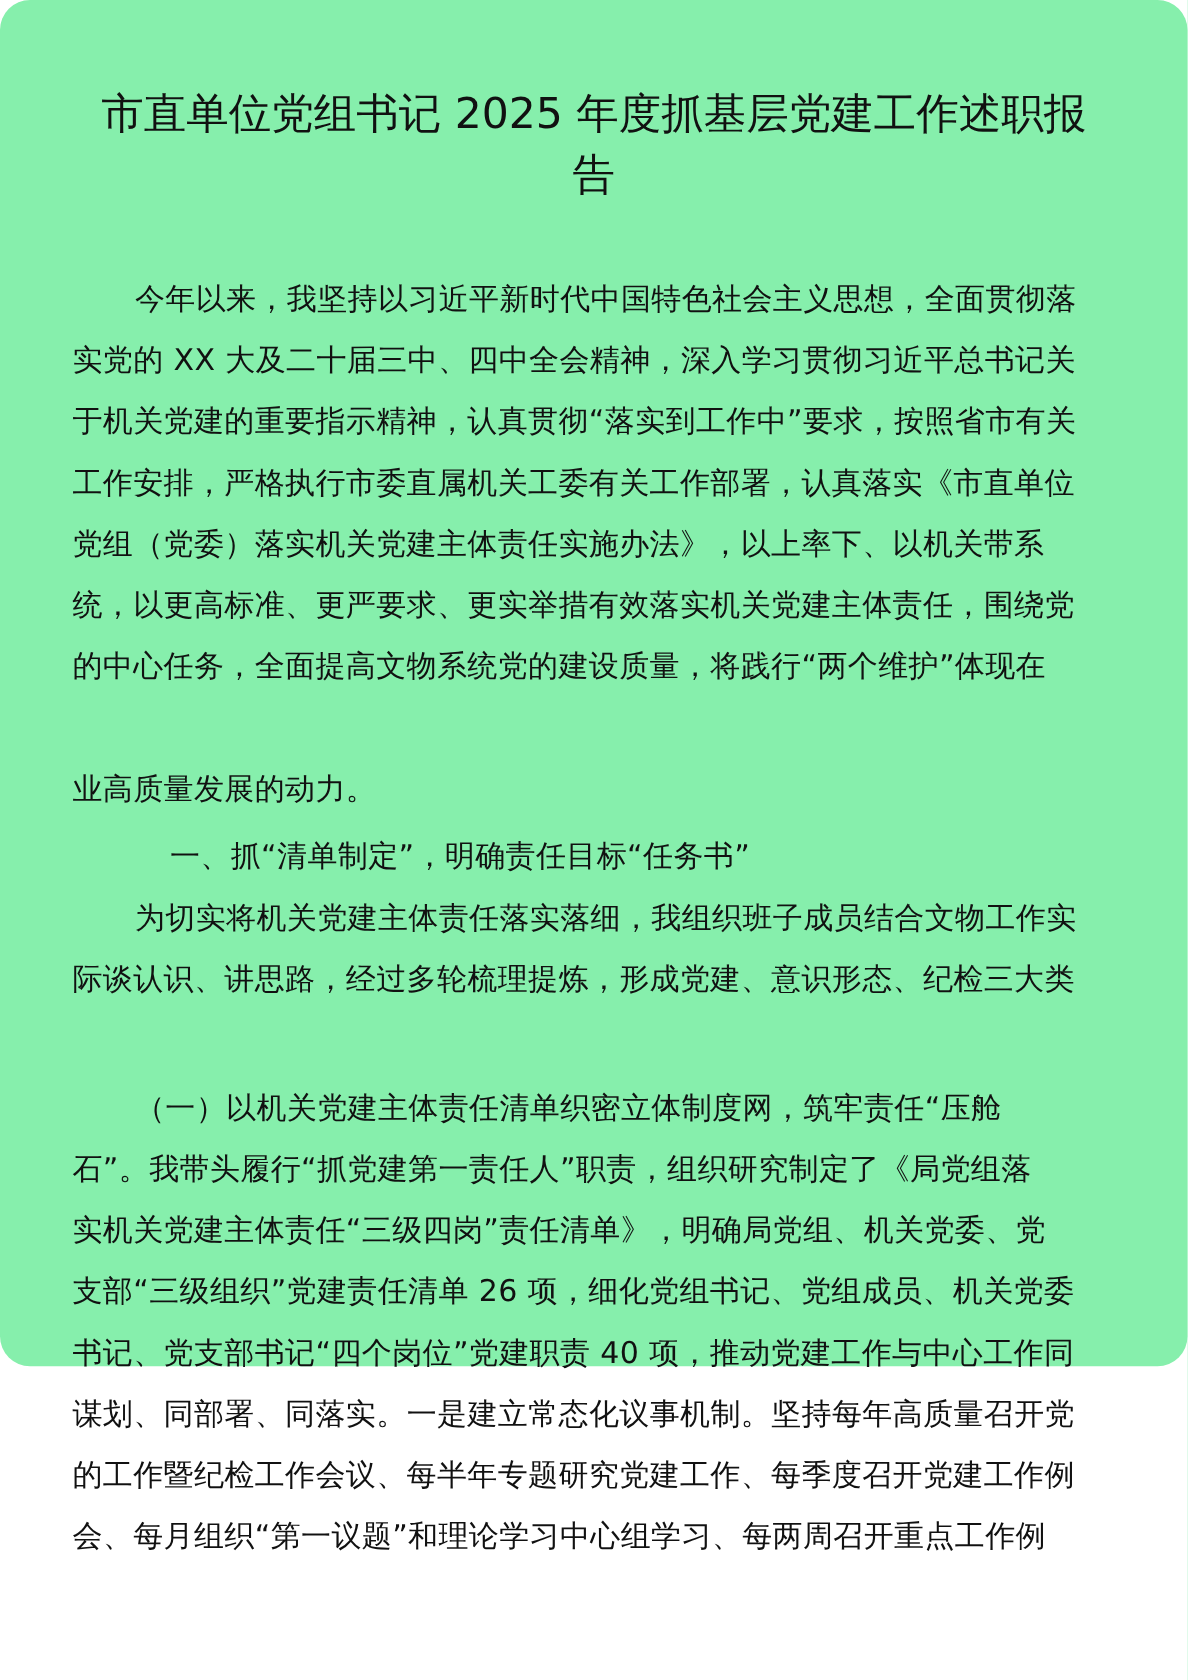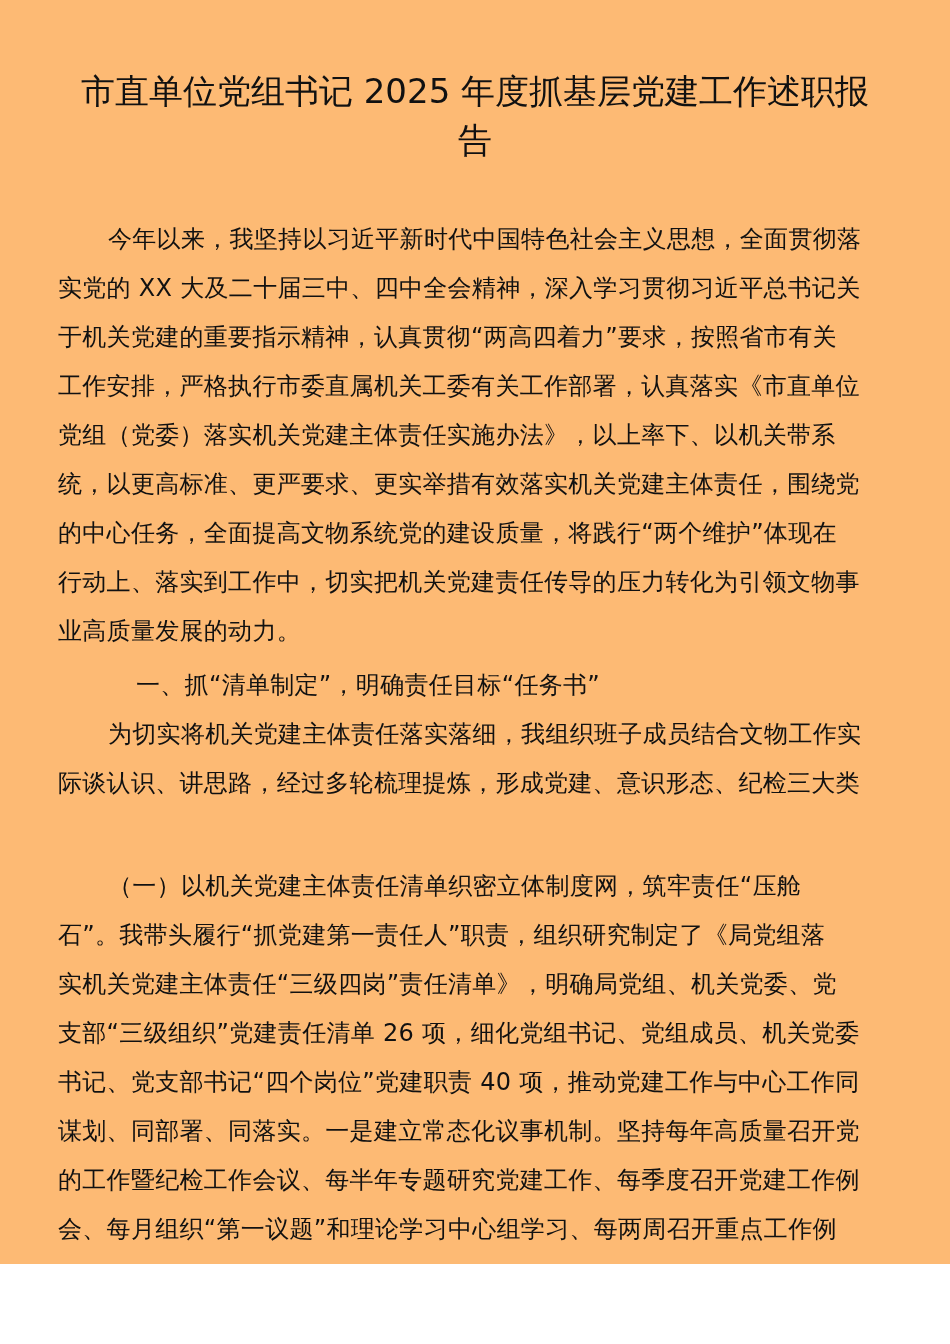--- a/index.html
+++ b/index.html
@@ -1,44 +1,43 @@
 <!DOCTYPE html>
 <html><head>
 <meta charset="utf-8">
 <style>
   html, body { margin: 0; padding: 0; background: #ffffff; }
   body { width: 950px; height: 1344px; position: relative; overflow: hidden;
          font-family: "DejaVu Sans", "Liberation Sans", sans-serif; color: #111111; }
-  .page { position: absolute; left: 0; top: 0; width: 950px; height: 1264px; background: #fdba74; }
+  .page { position: absolute; left: 0; top: 0; width: 950px; height: 1093px; background: #86efac; border-radius: 24px; }
   .title { position: absolute; left: 40px; width: 870px; text-align: center;
            font-size: 34px; line-height: 48px; color: #111; white-space: nowrap; letter-spacing: 0px; }
   .t1 { top: 67px; }
   .t2 { top: 116px; }
   .line { position: absolute; left: 58px; font-size: 24px; line-height: 30px;
           white-space: nowrap; color: #111; letter-spacing: 0.3px; }
   .indent { left: 108px; }
   .heading { left: 108px; margin-left: 28px; }
   .sub { left: 108px; }
   b.bold { font-weight: normal; }
 </style>
 </head>
 <body>
 
 <div class="page">
   <div class="title t1">市直单位党组书记 2025 年度抓基层党建工作述职报</div>
   <div class="title t2">告</div>
 
   <div class="line indent" style="top:224px">今年以来，我坚持以习近平新时代中国特色社会主义思想，全面贯彻落</div>
   <div class="line" style="top:273px">实党的 XX 大及二十届三中、四中全会精神，深入学习贯彻习近平总书记关</div>
-  <div class="line" style="top:322px">于机关党建的重要指示精神，认真贯彻“两高四着力”要求，按照省市有关</div>
+  <div class="line" style="top:322px">于机关党建的重要指示精神，认真贯彻“落实到工作中”要求，按照省市有关</div>
   <div class="line" style="top:420px">党组（党委）落实机关党建主体责任实施办法》，以上率下、以机关带系</div>
   <div class="line" style="top:371px">工作安排，严格执行市委直属机关工委有关工作部署，认真落实《市直单位</div>
   <div class="line" style="top:469px">统，以更高标准、更严要求、更实举措有效落实机关党建主体责任，围绕党</div>
   <div class="line" style="top:518px">的中心任务，全面提高文物系统党的建设质量，将践行“两个维护”体现在</div>
-  <div class="line" style="top:567px">行动上、落实到工作中，切实把机关党建责任传导的压力转化为引领文物事</div>
   <div class="line" style="top:616px">业高质量发展的动力。</div>
 
   <div class="line heading" style="top:670px">一、抓“清单制定”，明确责任目标“任务书”</div>
 
   <div class="line indent" style="top:719px">为切实将机关党建主体责任落实落细，我组织班子成员结合文物工作实</div>
   <div class="line" style="top:768px">际谈认识、讲思路，经过多轮梳理提炼，形成党建、意识形态、纪检三大类</div>
 
   <div class="line sub" style="top:871px">（一）以机关党建主体责任清单织密立体制度网，筑牢责任“压舱</div>
   <div class="line" style="top:920px">石”。我带头履行“抓党建第一责任人”职责，组织研究制定了《局党组落</div>
   <div class="line" style="top:969px">实机关党建主体责任“三级四岗”责任清单》，明确局党组、机关党委、党</div>

